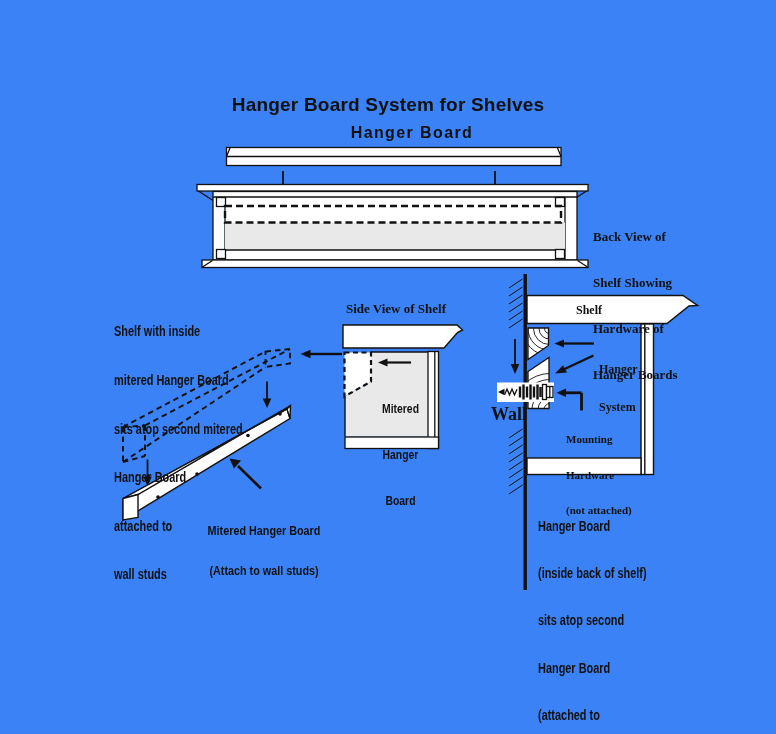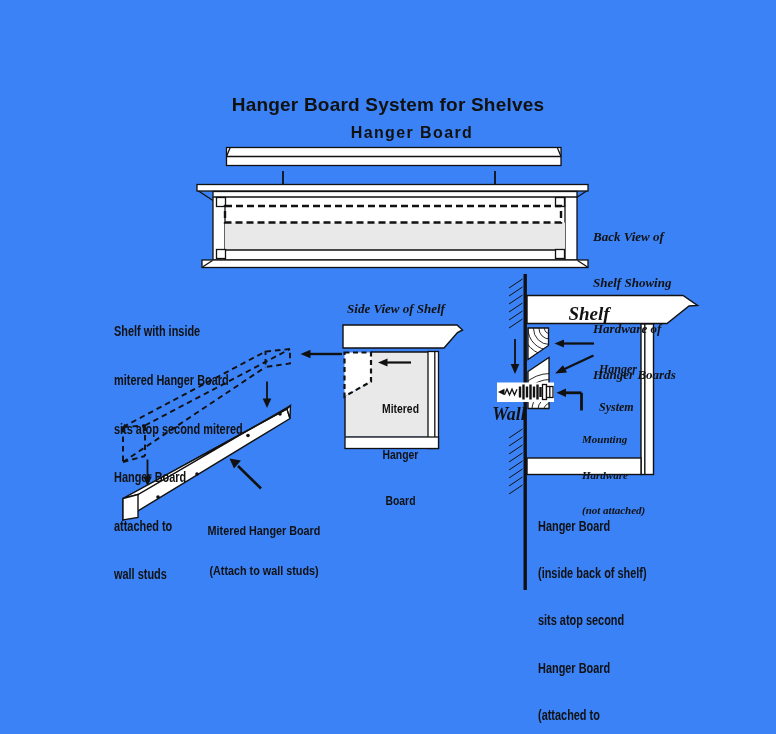--- a/index.html
+++ b/index.html
@@ -1,35 +1,35 @@
 <!DOCTYPE html>
 <html><head>
 <meta charset="utf-8">
 <style>
   html,body{margin:0;padding:0;background:#fff;}
   .stage{position:relative;width:776px;height:734px;background:#3b82f6;overflow:hidden;
          font-family:"Liberation Sans",sans-serif;color:#111;}
   .stage svg{position:absolute;left:0;top:0;}
   .t{position:absolute;white-space:pre;color:#111;}
   .sans{font-family:"Liberation Sans","DejaVu Sans",sans-serif;font-weight:bold;}
-  .ser{font-family:"Liberation Serif","DejaVu Serif",serif;font-weight:bold;font-style:italic;}
+  .ser{font-family:"Liberation Serif","DejaVu Serif",serif;font-weight:bold;}
   .center{text-align:center;}
   .condL{transform:scaleX(0.78);transform-origin:0 0;}
   .condC{transform:scaleX(0.80);transform-origin:50% 0;}
   .title{left:0;top:94px;width:776px;font-size:19px;letter-spacing:.2px;}
   .hb-label{left:312px;top:124px;width:200px;font-size:16px;letter-spacing:1.4px;}
   .backview{left:593px;top:198px;font-size:13px;line-height:15.4px;}
   .leftdesc{left:114px;top:291px;font-size:14px;line-height:16.2px;}
   .sv-title{left:296px;top:301px;width:200px;font-size:13px;}
   .sv-board{left:350px;top:371px;width:101px;font-size:13px;line-height:15.2px;}
   .beamlbl{left:164px;top:497px;width:200px;font-size:13.5px;line-height:13.4px;}
-  .shelflbl{left:539px;top:303px;width:100px;font-size:19px;}
+  .shelflbl{left:539px;top:303px;width:100px;font-size:12px;}
   .walllbl{left:469px;top:404px;width:80px;font-size:18px;}
   .hblbl{left:599px;top:338px;font-size:12px;line-height:12.6px;}
-  .mhlbl{left:566px;top:411px;font-size:11px;line-height:11.7px;margin-left:16px;}
+  .mhlbl{left:566px;top:411px;font-size:11px;line-height:11.7px;}
   .rightdesc{left:538px;top:487px;font-size:14px;line-height:15.8px;}
 </style>
 </head>
 <body>
 
 <div class="stage">
 
 <svg width="776" height="734" viewBox="0 0 776 734" fill="none" stroke="#111" stroke-width="1.3">
 
   <g>

